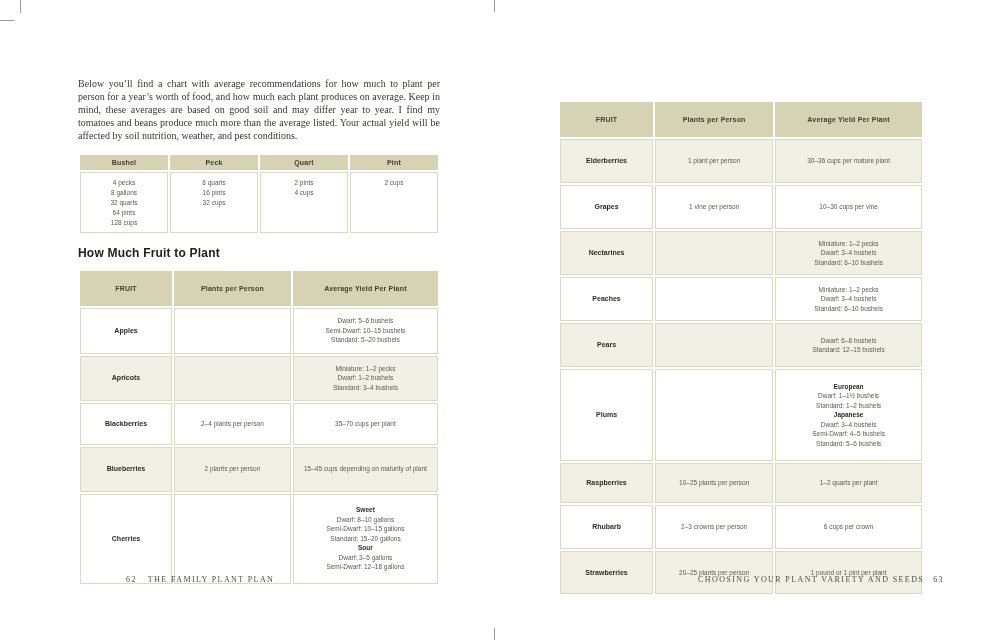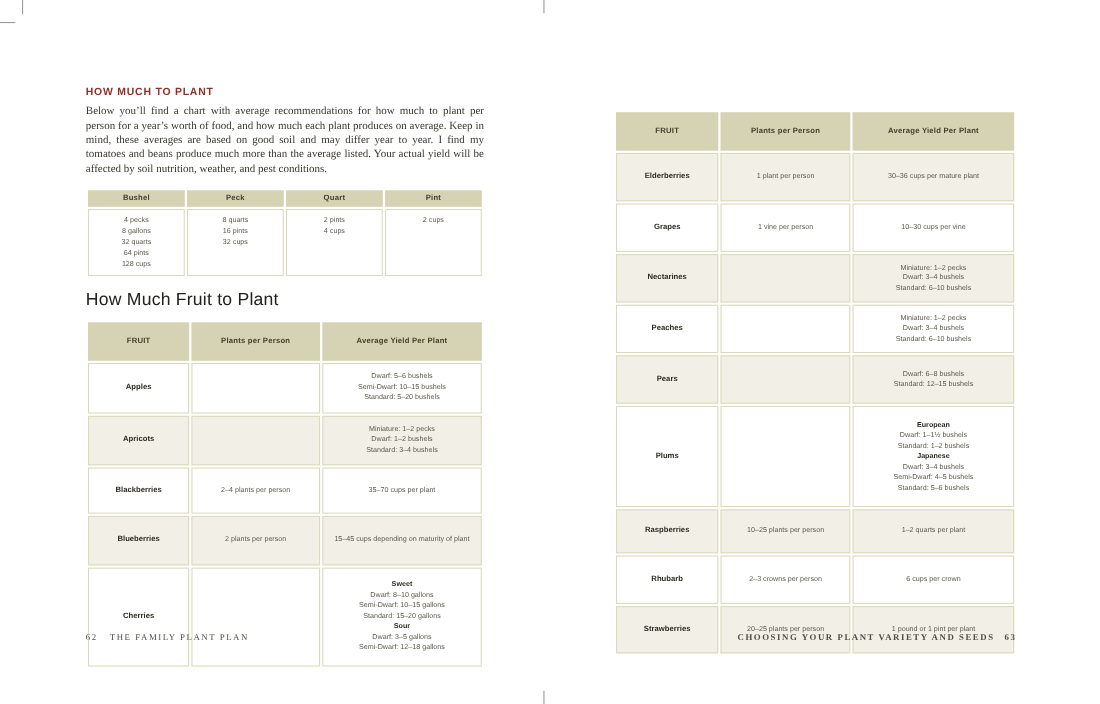--- a/index.html
+++ b/index.html
@@ -39,53 +39,52 @@
   tr.stripe td{background:#f2f0e6;}
   td.fruit-name{font-weight:bold;color:#2d2b23;font-size:7px;}
   .ln{line-height:9.5px;}
   .ln.b{font-weight:bold;color:#2d2b23;}
 
   
   .conv th{height:11px;}
   .conv td{height:52px;vertical-align:top;padding-top:5px;}
   .conv .ln{line-height:10px;}
 
-  .sub-heading{margin:11px 0 9px 0;font-size:16px;font-weight:normal;color:#22211c;letter-spacing:.2px;}
+  .sub-heading{margin:11px 0 9px 0;font-size:12px;font-weight:bold;color:#22211c;letter-spacing:.2px;}
 
   
   .ft th{height:31px;}
   tr.h40 td{height:40px;} tr.h39 td{height:39px;} tr.h36 td{height:36px;}
   tr.h84 td{height:84px;} tr.h38 td{height:38px;} tr.h86 td{height:86px;}
   tr.h34 td{height:34px;} tr.h37 td{height:37px;}
 
   
   col.c-fruit{width:26%;} col.c-plants{width:33%;} col.c-yield{width:41%;}
 
   
   .footer{
     position:absolute;top:575px;font-family:"Liberation Serif",serif;
     font-size:8px;color:#504d45;letter-spacing:1.4px;white-space:nowrap;
   }
   .footer-left{left:78px;}
-  .footer-right{left:558px;width:366px;text-align:right;font-weight:bold;}
-  .footer .num-gap-r{margin-right:11px;}
+  .footer-right{left:578px;width:366px;text-align:right;}
+  .footer .num-gap-r{margin-right:11px;margin-left:48px;}
   .footer .num-gap-l{margin-left:9px;}
 </style>
 </head>
 <body>
 
 <div>
 
   <div class="mark v" style="left:20px;top:0;"></div>
   <div class="mark h" style="left:0;top:20px;"></div>
   <div class="mark v" style="left:494px;top:0;height:12px;"></div>
   <div class="mark v" style="left:494px;top:628px;height:12px;"></div>
 
   <div class="page-left">
-    <h2 class="sec-heading">HOW MUCH TO PLANT</h2>
     <p class="intro">Below you’ll find a chart with average recommendations for how much to plant per person for a year’s worth of food, and how much each plant produces on average. Keep in mind, these averages are based on good soil and may differ year to year. I find my tomatoes and beans produce much more than the average listed. Your actual yield will be affected by soil nutrition, weather, and pest conditions.</p>
 
     <table class="conv">
       <tbody>
           <tr>
         <th>Bushel</th>
         <th>Peck</th>
         <th>Quart</th>
         <th>Pint</th>
       </tr>

